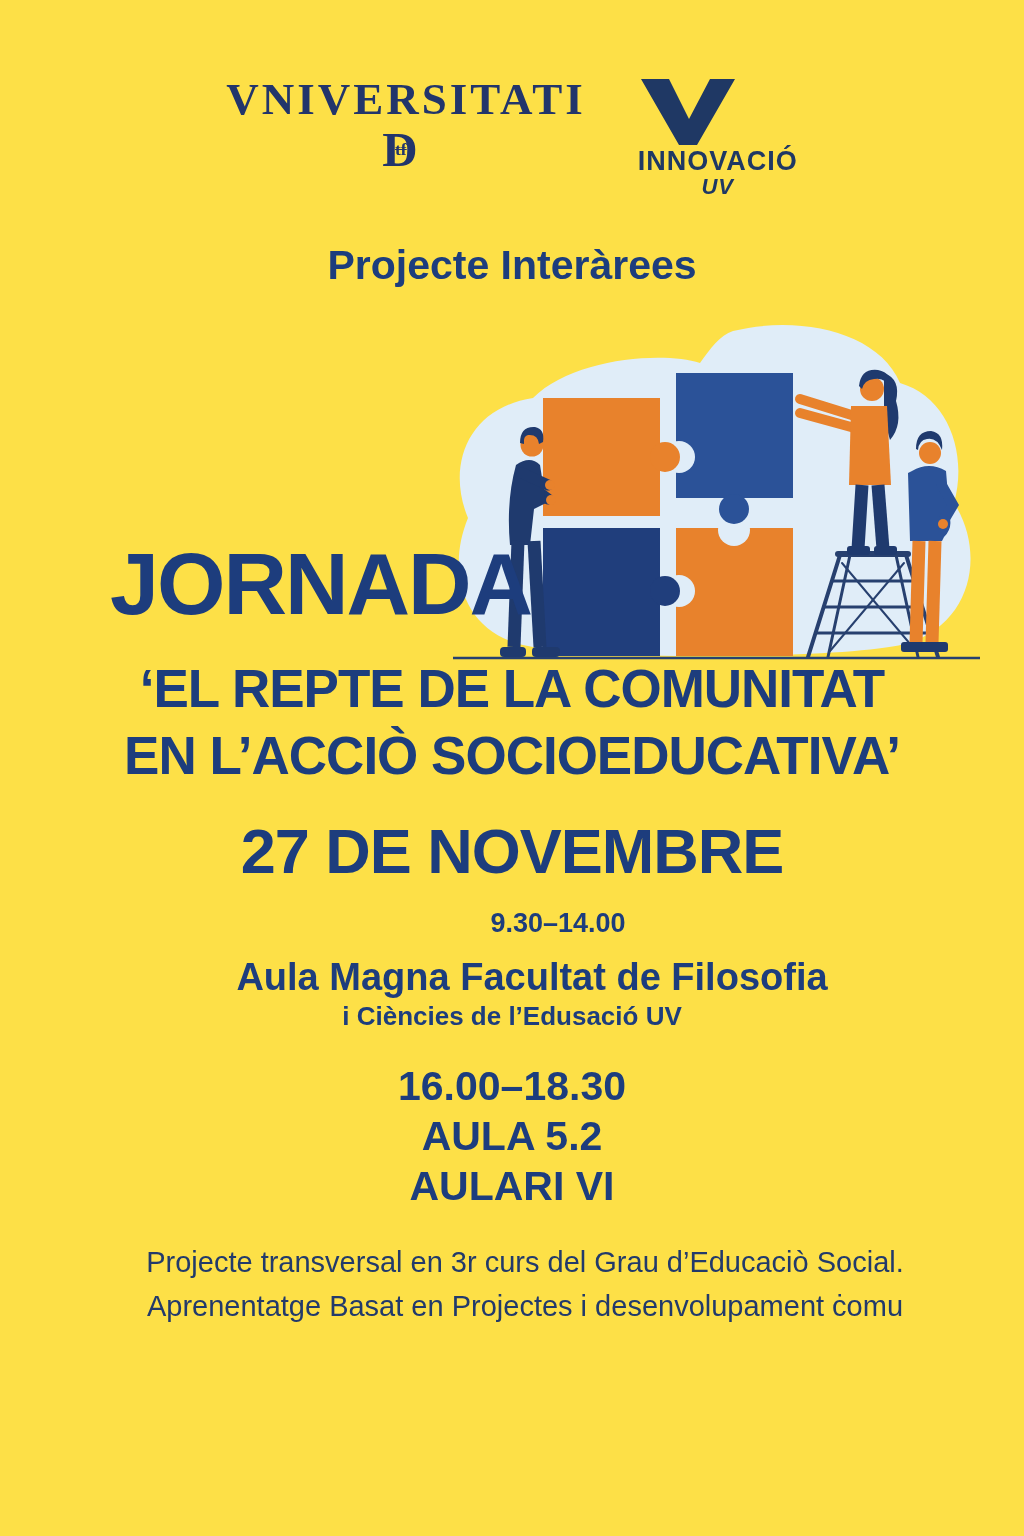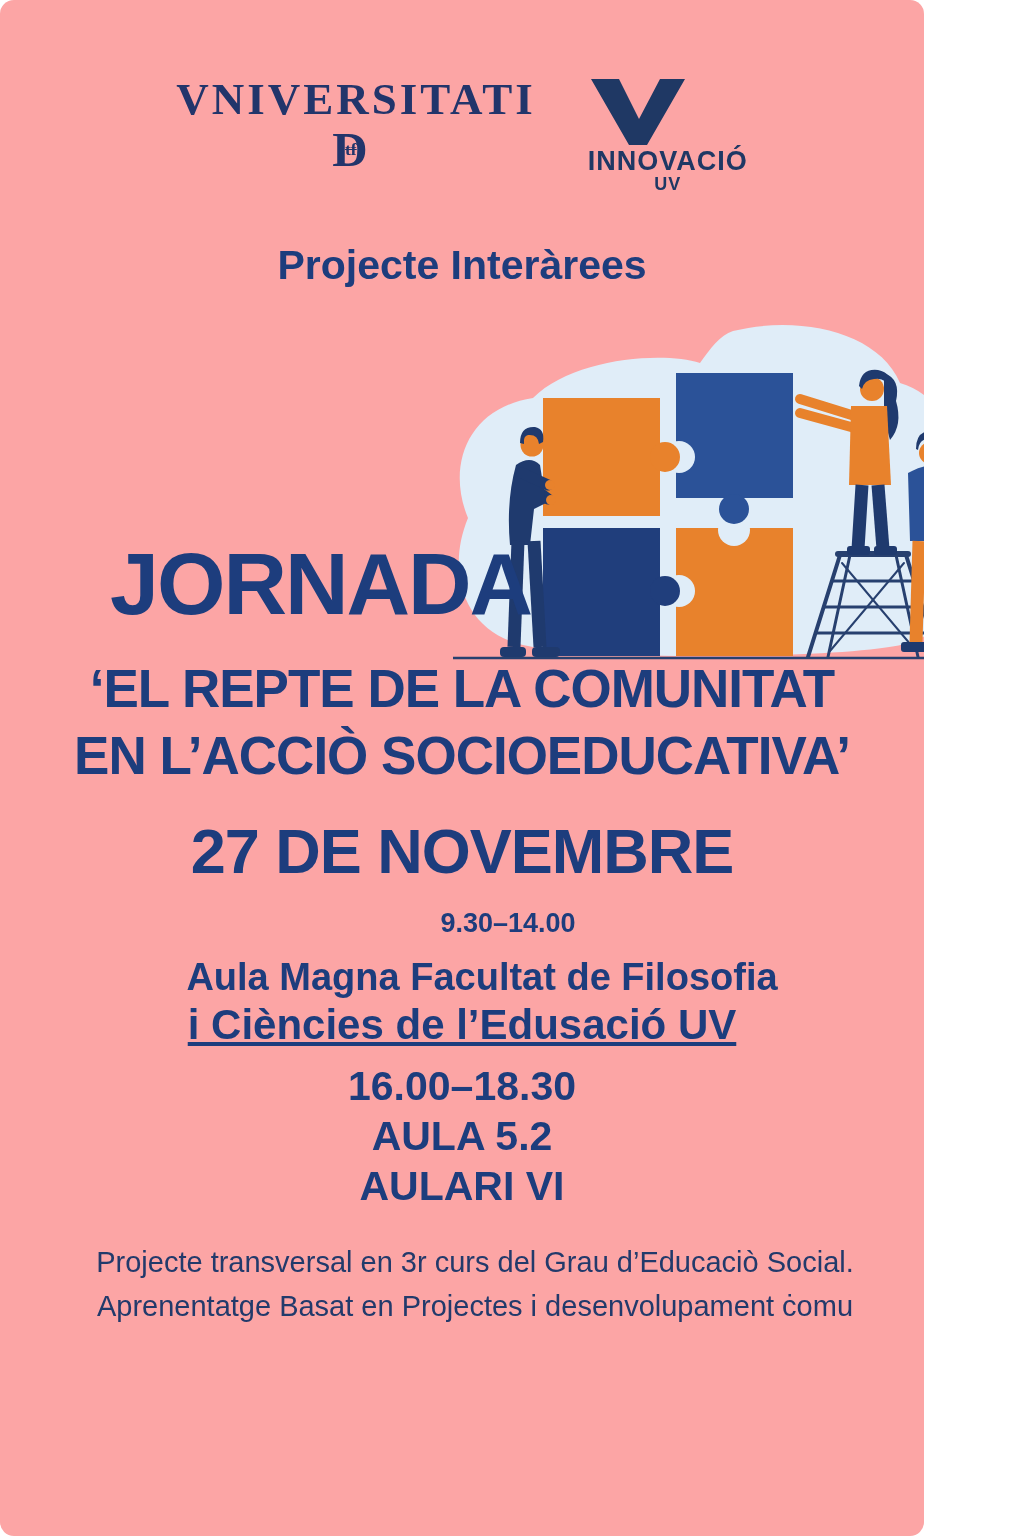--- a/index.html
+++ b/index.html
@@ -1,46 +1,46 @@
 <!DOCTYPE html>
 <html><head>
 <meta charset="utf-8">
 <style>
   html,body{margin:0;padding:0;background:#ffffff;}
   .poster{
-    position:relative;width:924px;height:1536px;background:#fca5a5;overflow:hidden;
-    font-family:"Liberation Sans", sans-serif;color:#1d3d7d;border-radius:14px;
+    position:relative;width:1024px;height:1536px;background:#fde047;overflow:hidden;
+    font-family:"Liberation Sans", sans-serif;color:#1d3d7d;
   }
   .abs{position:absolute;}
   .center{left:0;width:100%;text-align:center;}
 
   
   .logos-row{top:76px;display:flex;justify-content:center;align-items:flex-start;gap:52px;}
   .uv-logo{font-family:"Liberation Serif", serif;color:#22356b;text-align:center;line-height:1.06;font-weight:600;}
   .uv-line1{font-size:45px;letter-spacing:3px;}
   .uv-line2{font-size:49px;letter-spacing:2px;}
   .uv-d{position:relative;display:inline-block;margin-right:10px;}
   .uv-d-inner{position:absolute;left:34%;top:32%;font-size:0.36em;letter-spacing:0;text-decoration:line-through;font-weight:600;}
   .innovacio{color:#1f3864;padding-top:2px;}
   .innovacio svg{display:block;margin-left:2px;}
   .inn-line1{font-weight:bold;font-size:27px;letter-spacing:1px;margin-top:1px;line-height:1.05;}
-  .inn-line2{font-weight:bold;font-size:18px;letter-spacing:1px;line-height:1.05;}
+  .inn-line2{font-weight:bold;font-size:22px;letter-spacing:1px;line-height:1.05;font-style:italic;}
 
   .program-title{top:242px;font-size:41px;font-weight:bold;letter-spacing:0;}
 
   .illustration{left:438px;top:313px;width:575px;height:352px;z-index:1;}
 
   .jornada{left:110px;top:540px;font-size:88px;font-weight:bold;letter-spacing:-2px;z-index:5;line-height:1;}
 
   .event-title{top:656px;font-size:53px;font-weight:bold;letter-spacing:-1px;line-height:1.26;z-index:6;}
   .event-date{top:815px;font-size:63px;font-weight:bold;letter-spacing:-1px;}
 
   .m-time{top:908px;font-size:27px;font-weight:bold;padding-left:46px;}
   .venue1{top:956px;font-size:38px;font-weight:bold;margin-left:20px;}
-  .venue2{top:1001px;font-size:42px;font-weight:bold;text-decoration:underline;}
+  .venue2{top:1001px;font-size:26px;font-weight:bold;}
   .a-time{top:1063px;font-size:41px;font-weight:bold;}
   .room{top:1113px;font-size:41px;font-weight:bold;}
   .building{top:1163px;font-size:41px;font-weight:bold;}
 
   .footer{top:1240px;font-size:29px;font-weight:500;color:#223a6b;line-height:1.52;margin-left:13px;}
 </style>
 </head>
 <body>
 
 <div class="poster">

